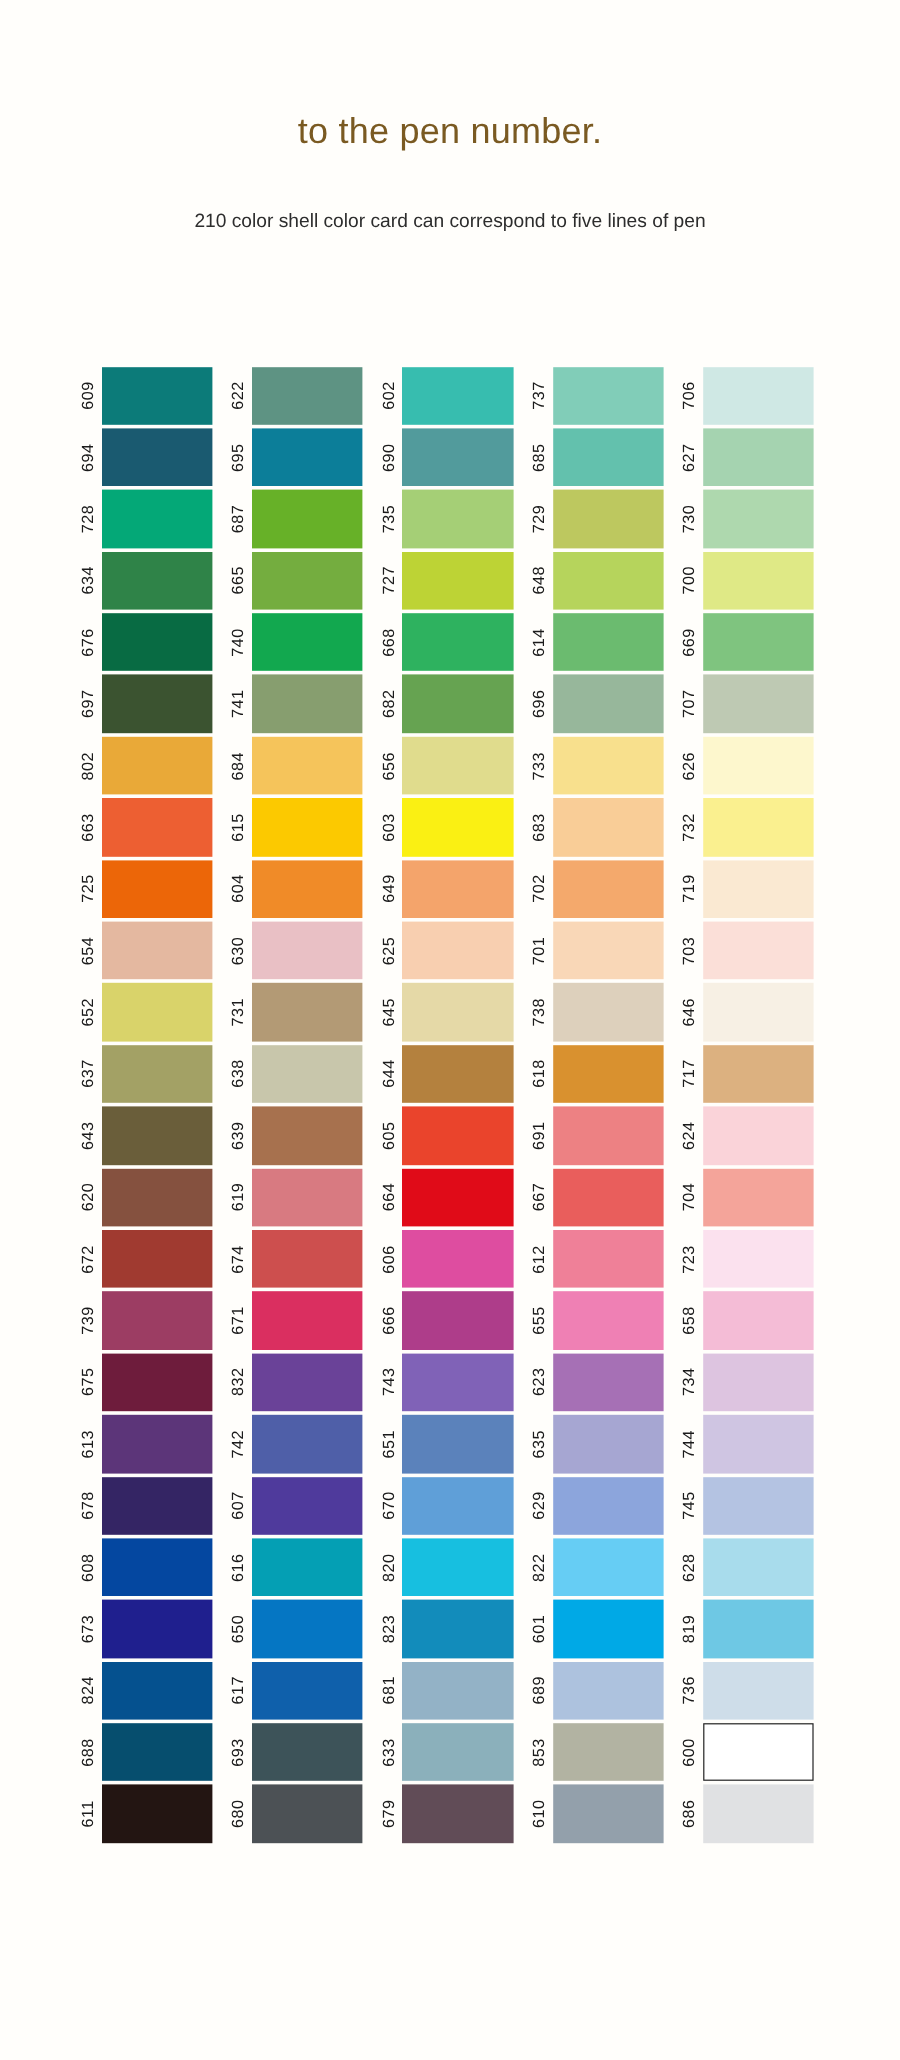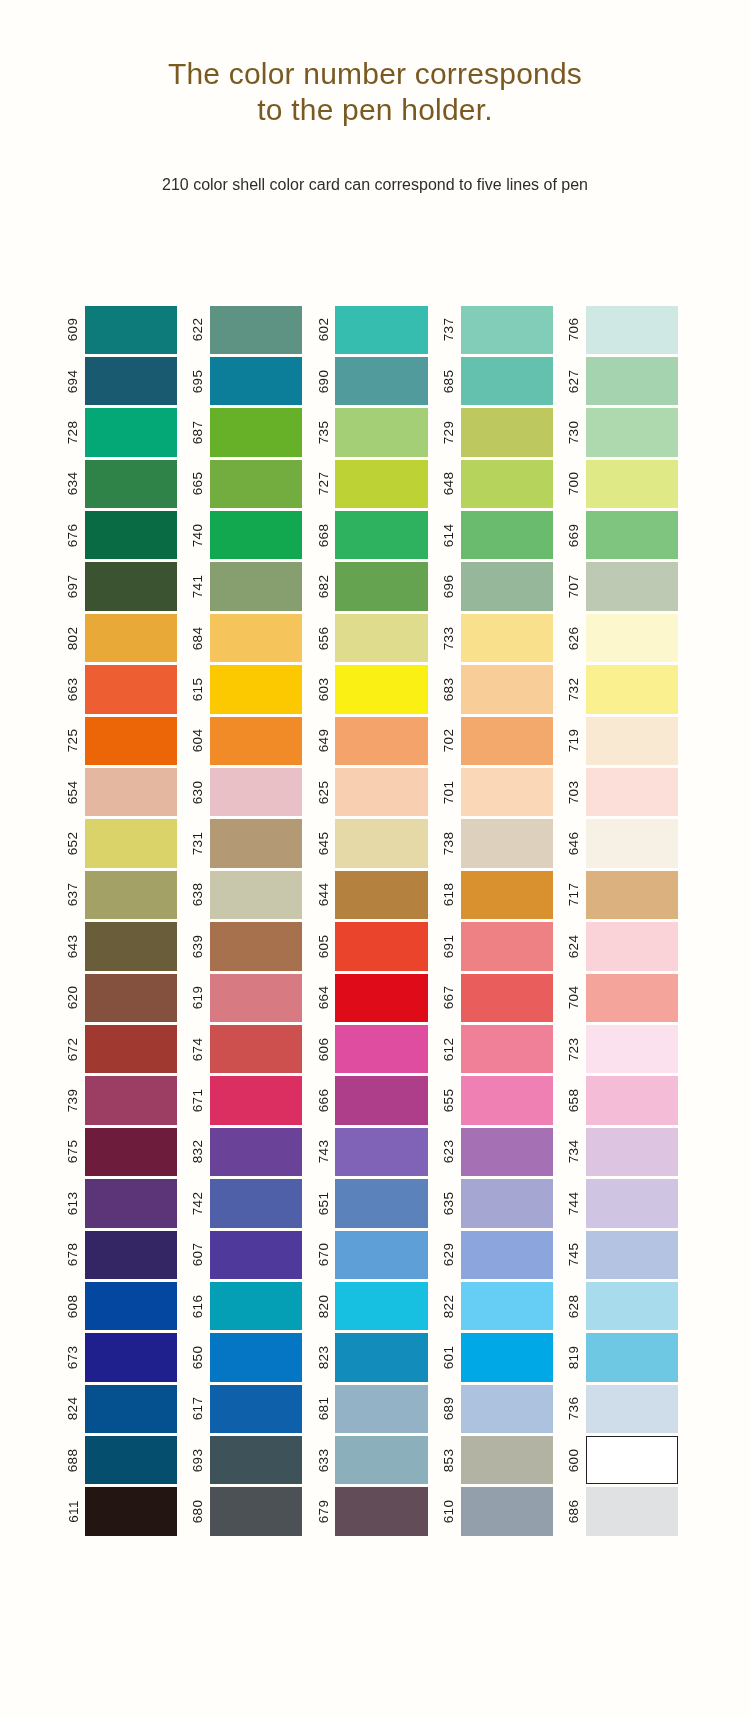--- a/index.html
+++ b/index.html
@@ -87,22 +87,22 @@
     background: #ffffff;
   }
 </style>
 </head>
 <body>
 
 <div class="page">
 
   <div class="header">
     <h1 class="title">
-      <span>The color number corresponds</span><br>
-      <span>to the pen holder.</span>
+      <br>
+      <span>to the pen number.</span>
     </h1>
     <div class="subtitle">210 color shell color card can correspond to five lines of pen</div>
   </div>
 
   <div class="grid" id="color-grid">
       <div class="grid-row">
         <div class="cell">
           <div class="cell-num">
             <span>609</span>
           </div>

